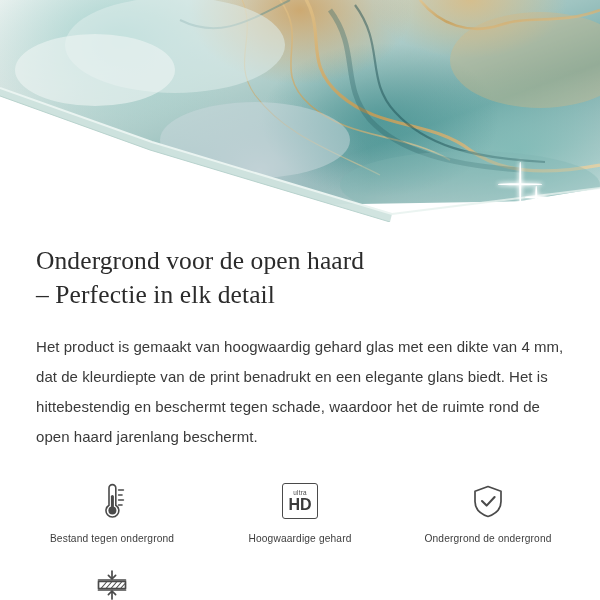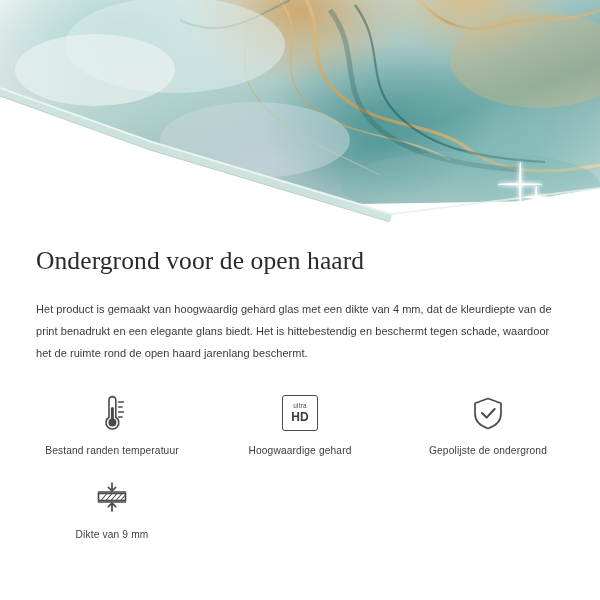--- a/index.html
+++ b/index.html
@@ -107,21 +107,21 @@
     font-size: 25.5px;
     line-height: 1.34;
     color: #2b2b2b;
     letter-spacing: 0.1px;
   }
   .headline .line2 {
     display: block;
   }
   .body-copy {
     margin: 20px 0 0 0;
-    font-size: 11px;
+    font-size: 15px;
     line-height: 2.0;
     color: #3a3a3a;
     letter-spacing: 0.05px;
     max-width: 530px;
   }
 
   
   .features {
     margin-top: 26px;
     padding: 0 18px;
@@ -158,21 +158,21 @@
     align-items: center;
     justify-content: center;
     line-height: 1;
   }
   .hd-box .ultra {
     font-size: 6.4px;
     color: #4a4a4a;
     letter-spacing: 0.2px;
   }
   .hd-box .hd {
-    font-size: 12px;
+    font-size: 16px;
     font-weight: 700;
     color: #3a3a3a;
     margin-top: 1px;
   }
 </style>
 </head>
 <body>
 
 <div class="page">
 
@@ -229,61 +229,62 @@
       <div class="sparkle" style="left:525px; top:186px; width:22px; height:22px;">
         <i class="h" style="width:22px;"></i>
         <i class="v" style="height:22px;"></i>
       </div>
     </div>
   </div>
 
   <div class="content">
     <h1 class="headline">
       <span>Ondergrond voor de open haard</span>
+      <span class="line2">– Perfectie in elk detail</span>
     </h1>
     <p class="body-copy">Het product is gemaakt van hoogwaardig gehard glas met een dikte van 4 mm, dat de kleurdiepte van de print benadrukt en een elegante glans biedt. Het is hittebestendig en beschermt tegen schade, waardoor het de ruimte rond de open haard jarenlang beschermt.</p>
   </div>
 
   <div class="features">
 
     <div class="feature">
       <div class="feature-icon">
         <svg width="44" height="44" viewBox="0 0 44 44">
           <g stroke="#4a4a4a" stroke-width="1.6" fill="none" stroke-linecap="round">
             <path d="M19 9a3.4 3.4 0 0 1 6.8 0v17.2a6.4 6.4 0 1 1-6.8 0Z"></path>
             <line x1="28.6" y1="11" x2="33.4" y2="11"></line>
             <line x1="28.6" y1="16" x2="32" y2="16"></line>
             <line x1="28.6" y1="21" x2="33.4" y2="21"></line>
             <line x1="28.6" y1="26" x2="32" y2="26"></line>
           </g>
           <circle cx="22.4" cy="31.6" r="4" fill="#4a4a4a"></circle>
           <rect x="20.9" y="16" width="3" height="14" rx="1.5" fill="#4a4a4a"></rect>
         </svg>
       </div>
-      <div class="feature-label">Bestand randen temperatuur</div>
+      <div class="feature-label">Bestand tegen ondergrond</div>
     </div>
 
     <div class="feature">
       <div class="feature-icon">
         <div class="hd-box">
           <span class="ultra">ultra</span>
           <span class="hd">HD</span>
         </div>
       </div>
       <div class="feature-label">Hoogwaardige gehard</div>
     </div>
 
     <div class="feature">
       <div class="feature-icon">
         <svg width="44" height="44" viewBox="0 0 44 44">
           <path d="M22 7.5 35 12.2v10.4c0 7.6-5.4 12.4-13 14.9-7.6-2.5-13-7.3-13-14.9V12.2Z" fill="none" stroke="#4a4a4a" stroke-width="1.7" stroke-linejoin="round"></path>
           <path d="m16 22 4.6 4.6L28.6 18" fill="none" stroke="#4a4a4a" stroke-width="2.1" stroke-linecap="round" stroke-linejoin="round"></path>
         </svg>
       </div>
-      <div class="feature-label">Gepolijste de ondergrond</div>
+      <div class="feature-label">Ondergrond de ondergrond</div>
     </div>
 
 
 
     <div class="feature">
       <div class="feature-icon">
         <svg width="46" height="44" viewBox="0 0 46 44">
           <g stroke="#4a4a4a" stroke-width="1.7" fill="none" stroke-linecap="round" stroke-linejoin="round">
             <line x1="23" y1="8" x2="23" y2="15.5"></line>
             <path d="m19.4 12.4 3.6 3.6 3.6-3.6"></path>

